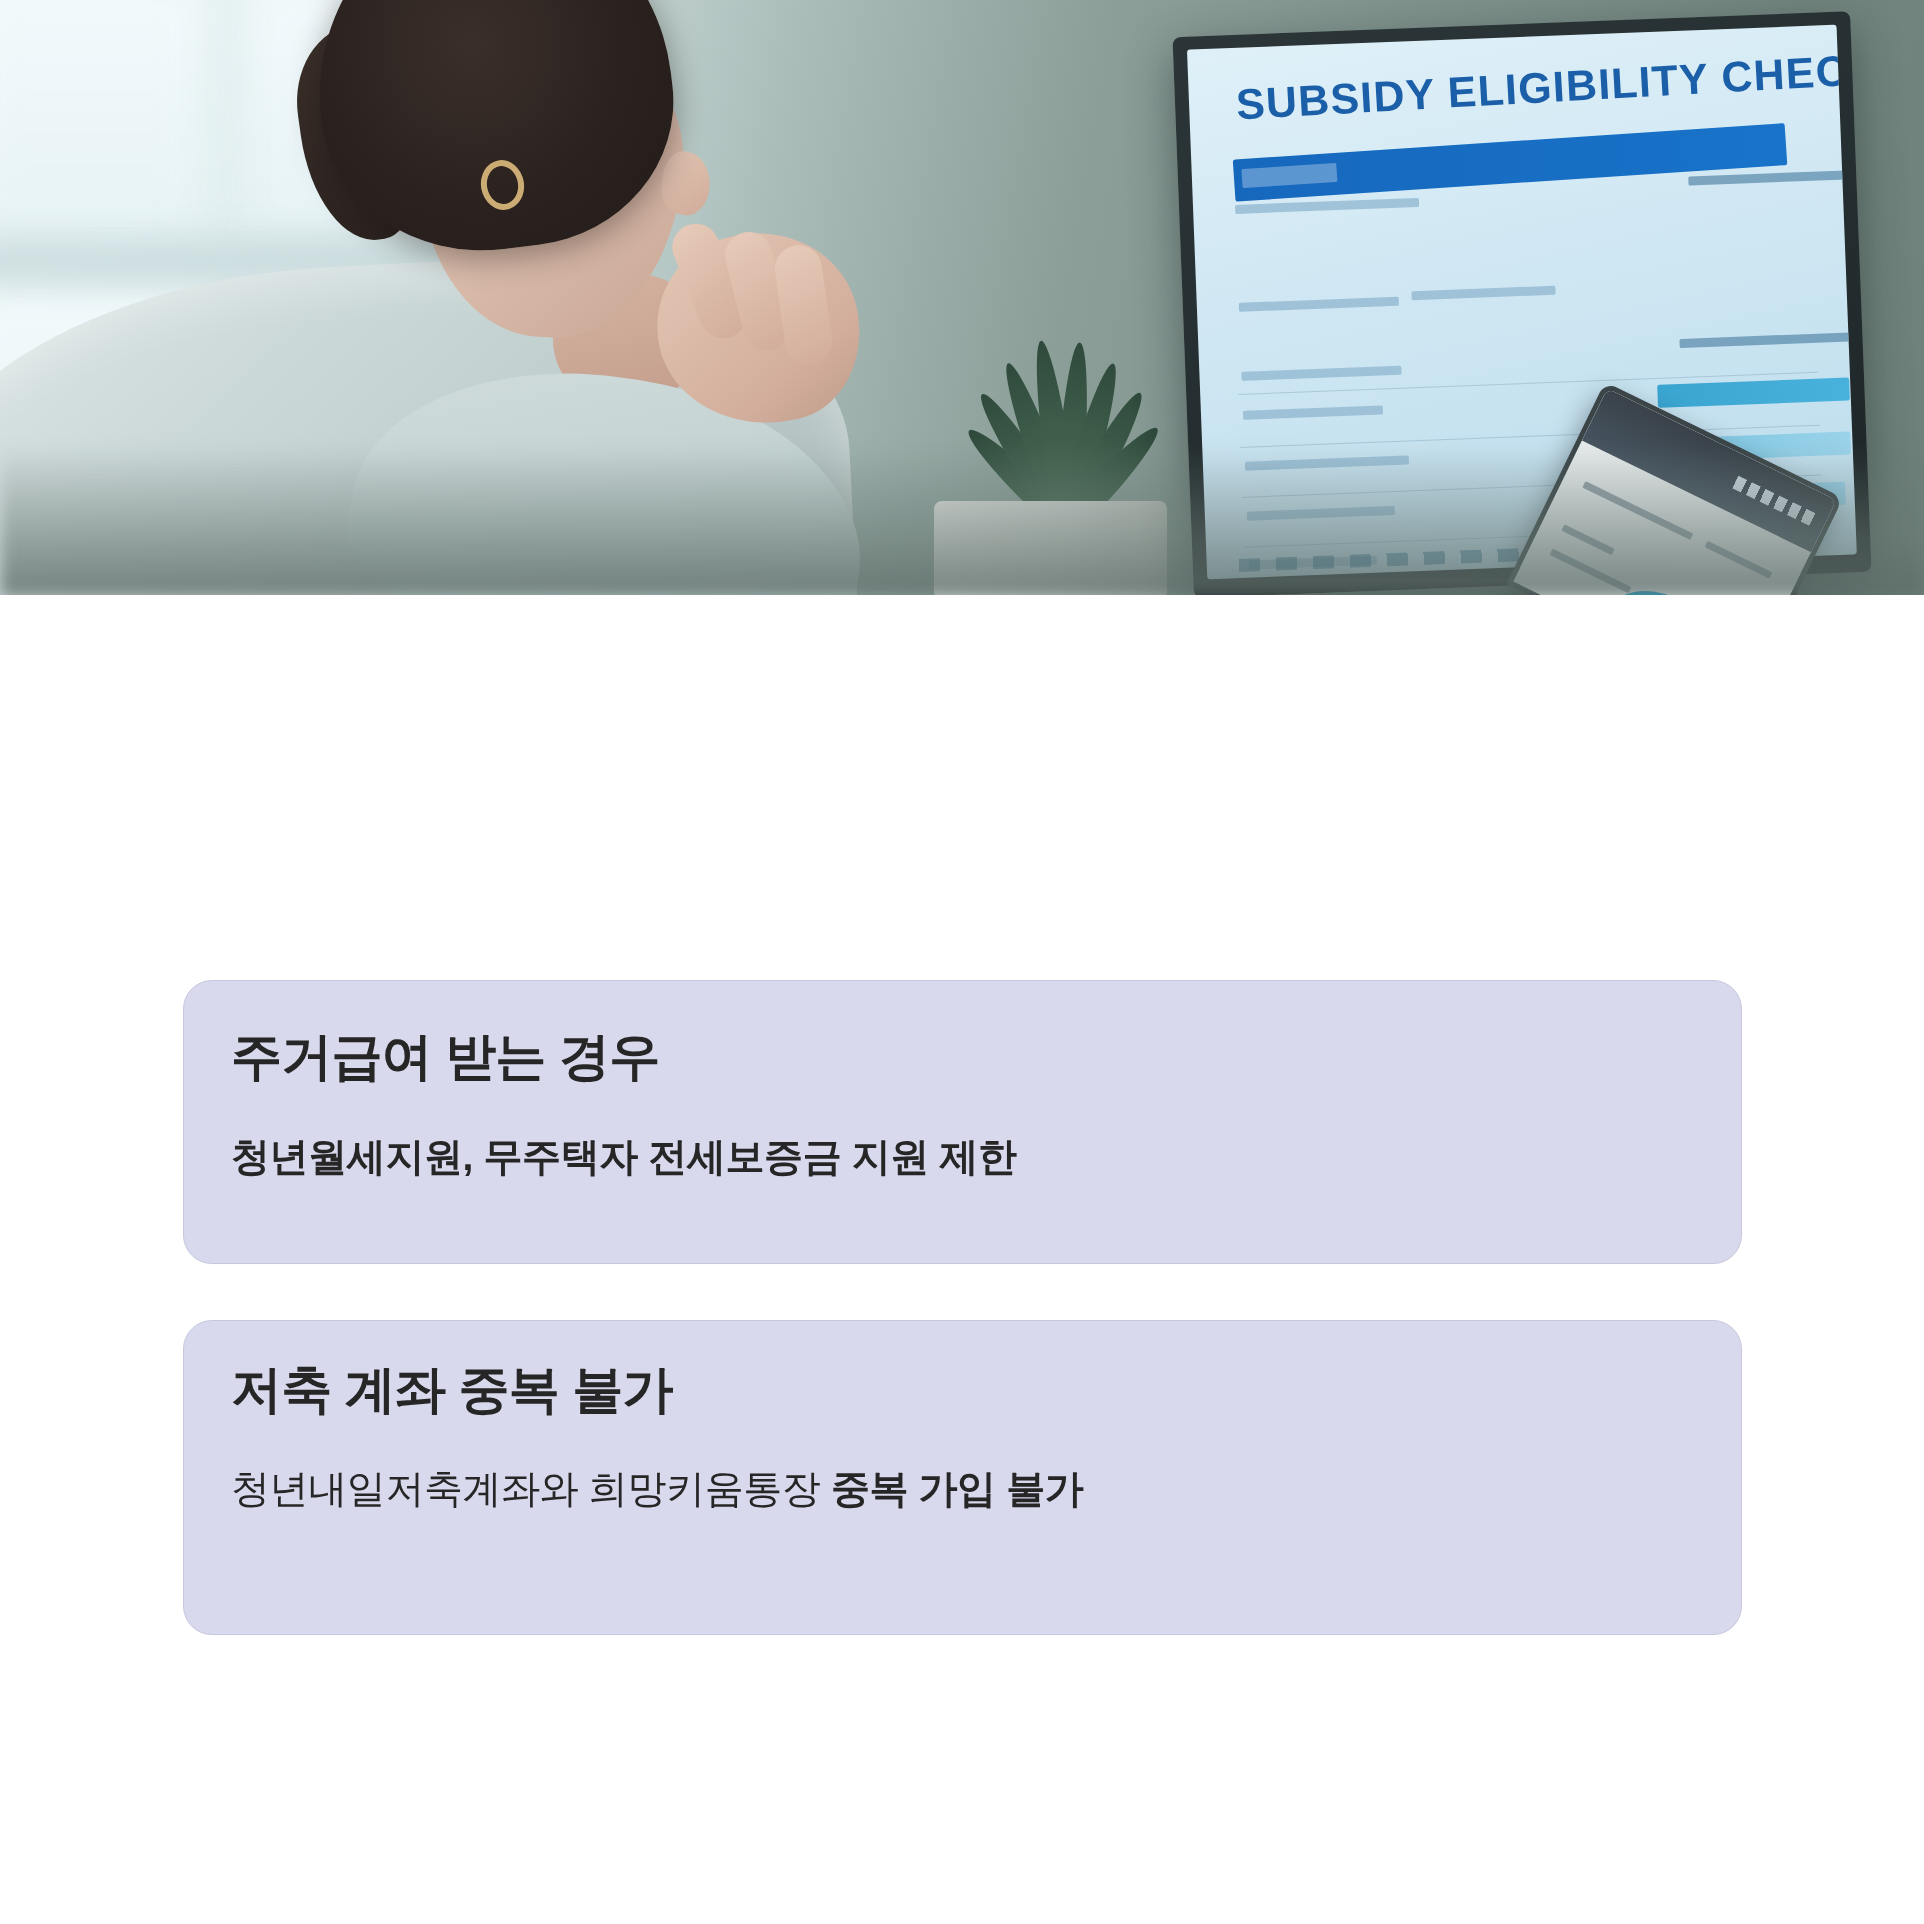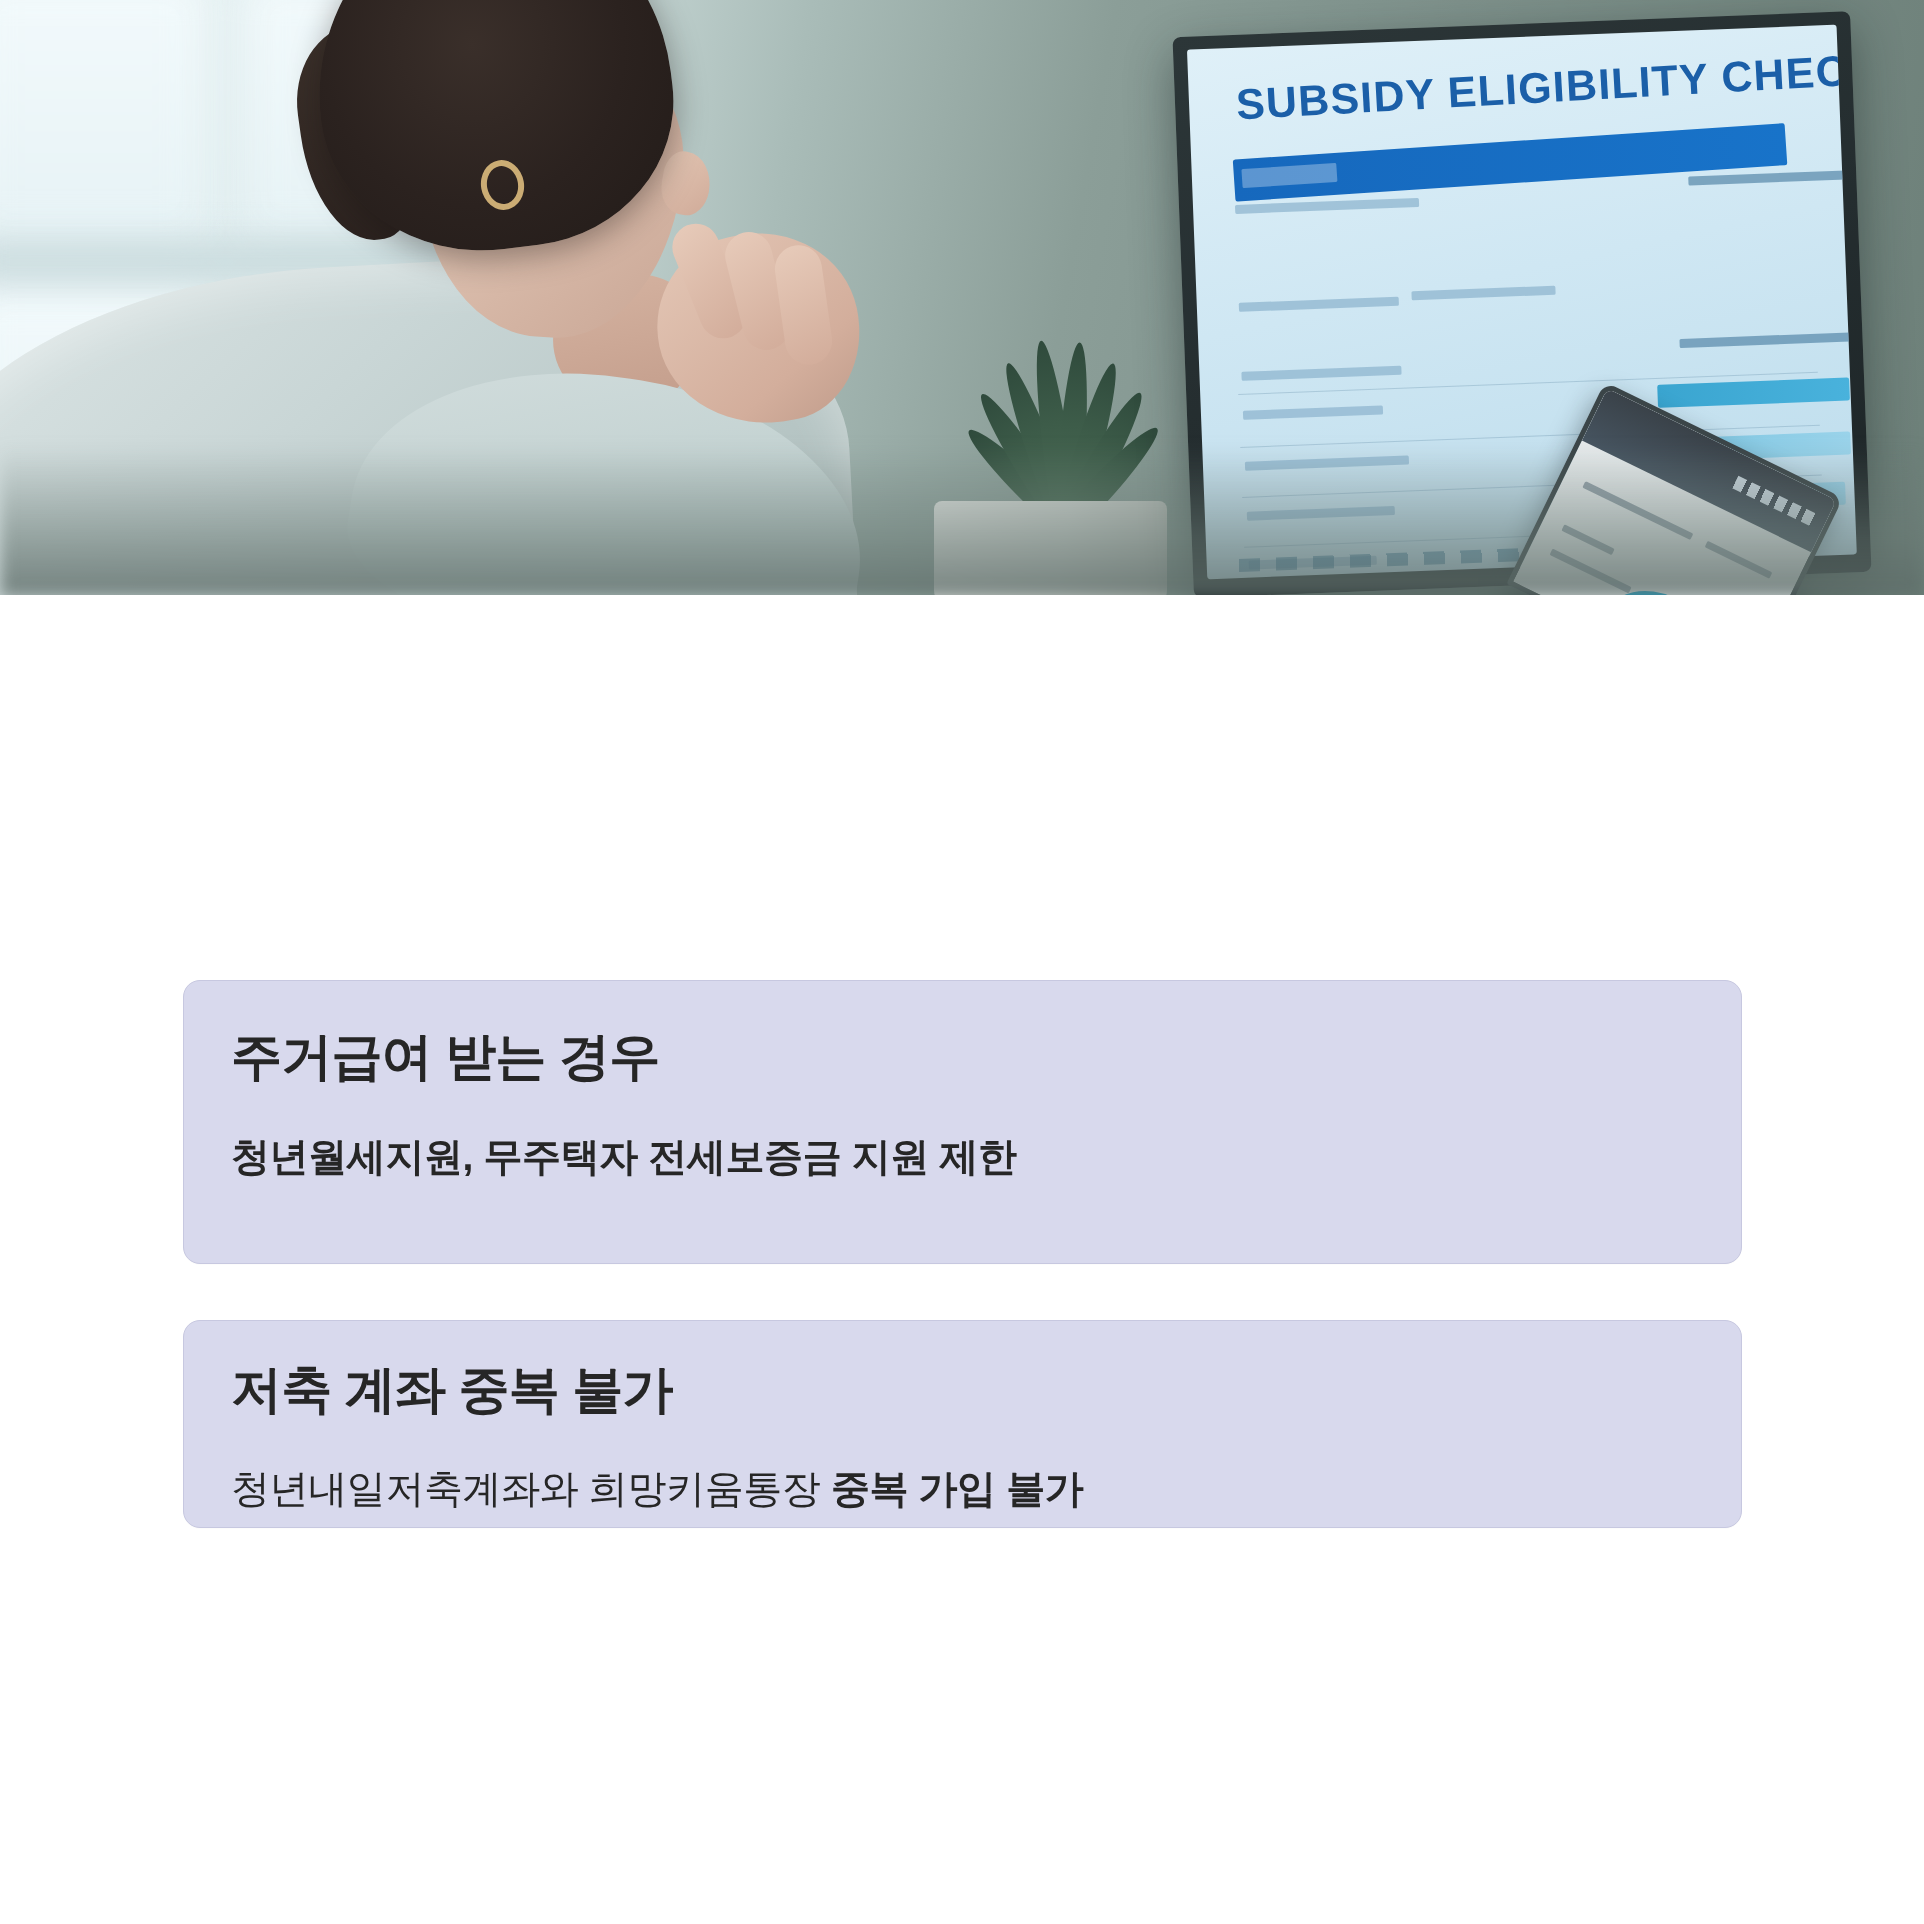--- a/index.html
+++ b/index.html
@@ -220,25 +220,25 @@
     position:absolute; left:183px; top:201px;
     font-size:95px; font-weight:700; color:#000;
     letter-spacing:-1.6px; line-height:1;
     white-space:nowrap;
   }
 
   .card {
     position:absolute; left:183px; width:1559px;
     background:#d8d9ed;
     border:1.6px solid #c7c8e0;
-    border-radius:17px;
+    border-radius:29px;
     box-shadow:0 0.8px 0 rgba(0,0,0,.02);
   }
   .card.one { top:383px; height:284px; }
-  .card.two { top:723px; height:208px; }
+  .card.two { top:723px; height:315px; }
 
   .card-title {
     position:absolute; left:47px; top:50px;
     font-size:51px; font-weight:700; color:#262626;
     letter-spacing:-0.8px; line-height:1; white-space:nowrap;
   }
   .card.two .card-title { top:43px; }
 
   .card-body {
     position:absolute; left:47px; top:152px;

